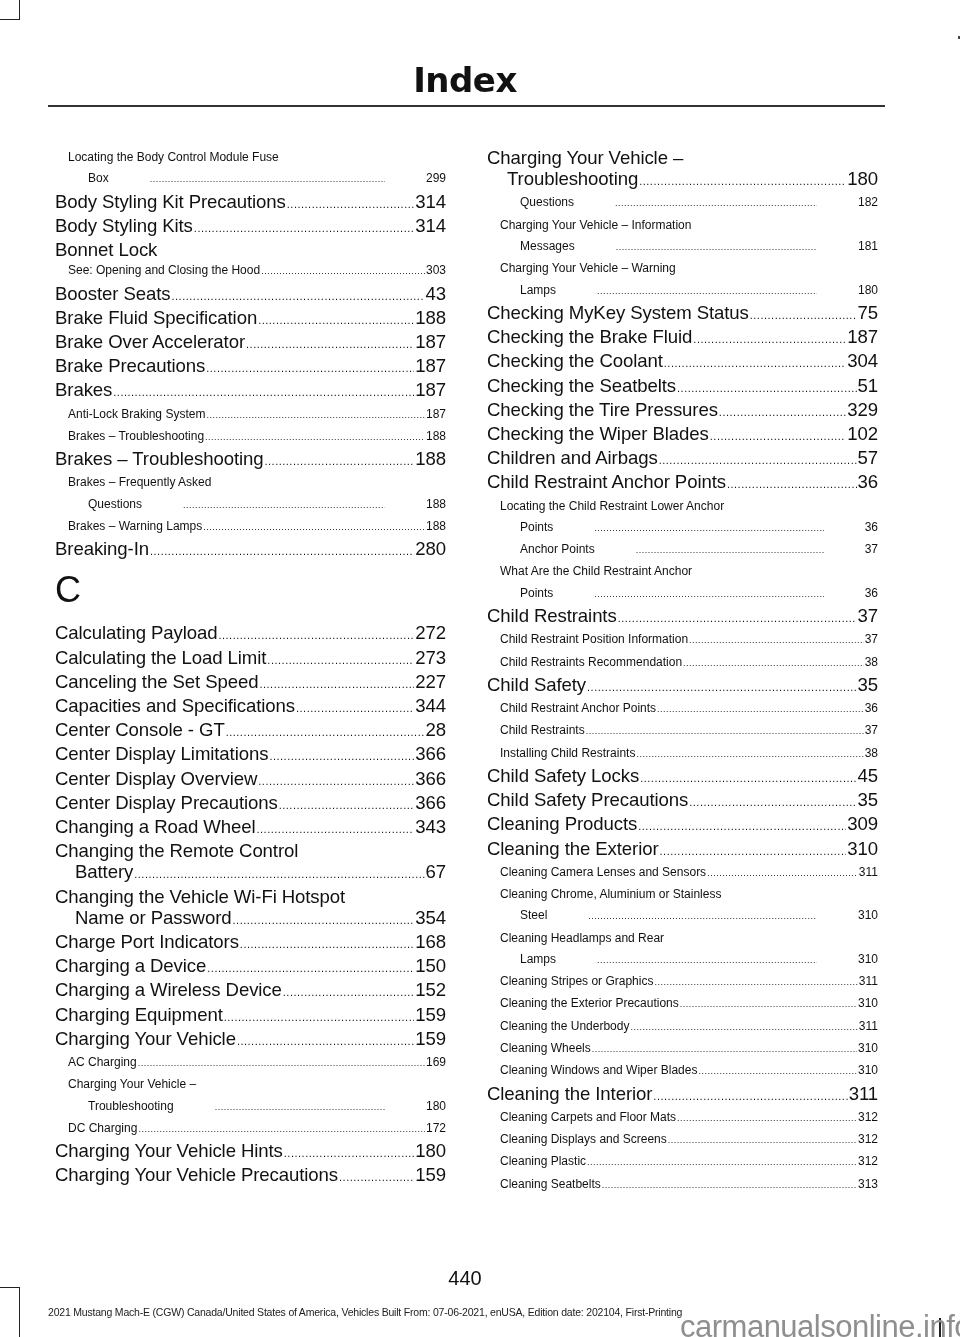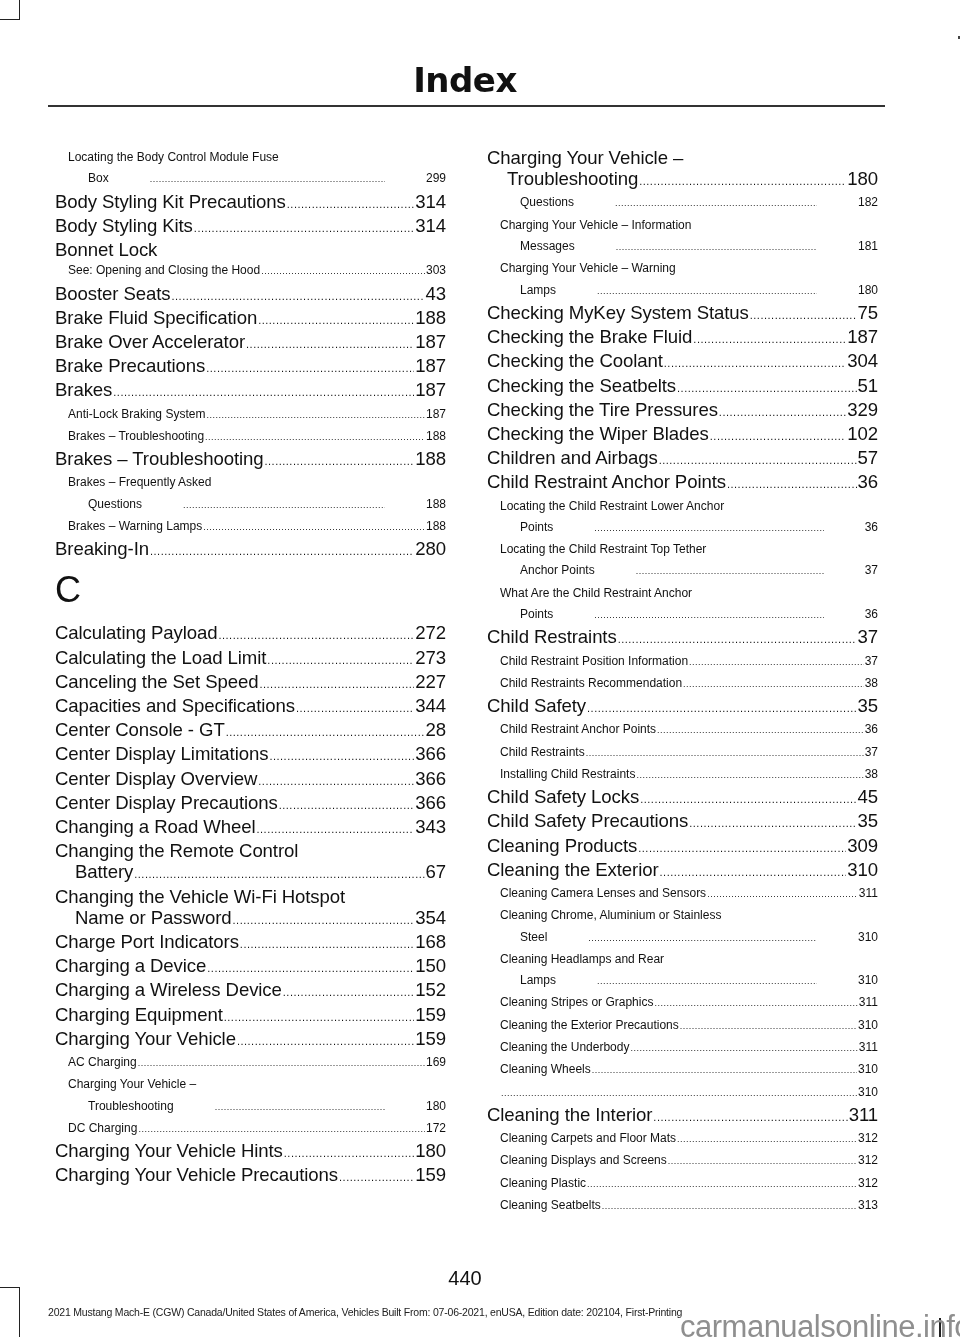--- a/index.html
+++ b/index.html
@@ -400,21 +400,20 @@
     </div>
     <div class="entry lvl2">
       <div class="line">Locating the Child Restraint Lower Anchor</div>
       <div class="line cont">
         <span class="txt">Points</span>
         <span class="dots"></span>
         <span class="pg">36</span>
       </div>
     </div>
     <div class="entry lvl2">
-      <div class="line">Locating the Child Restraint Top Tether</div>
       <div class="line cont">
         <span class="txt">Anchor Points</span>
         <span class="dots"></span>
         <span class="pg">37</span>
       </div>
     </div>
     <div class="entry lvl2">
       <div class="line">What Are the Child Restraint Anchor</div>
       <div class="line cont">
         <span class="txt">Points</span>
@@ -545,20 +544,21 @@
     </div>
     <div class="entry lvl2">
       <div class="line">
         <span class="txt">Cleaning Wheels</span>
         <span class="dots"></span>
         <span class="pg">310</span>
       </div>
     </div>
     <div class="entry lvl2">
       <div class="line">
+        <span class="txt">Cleaning Windows and Wiper Blades</span>
         <span class="dots"></span>
         <span class="pg">310</span>
       </div>
     </div>
     <div class="entry lvl1">
       <div class="line">
         <span class="txt">Cleaning the Interior</span>
         <span class="dots"></span>
         <span class="pg">311</span>
       </div>

